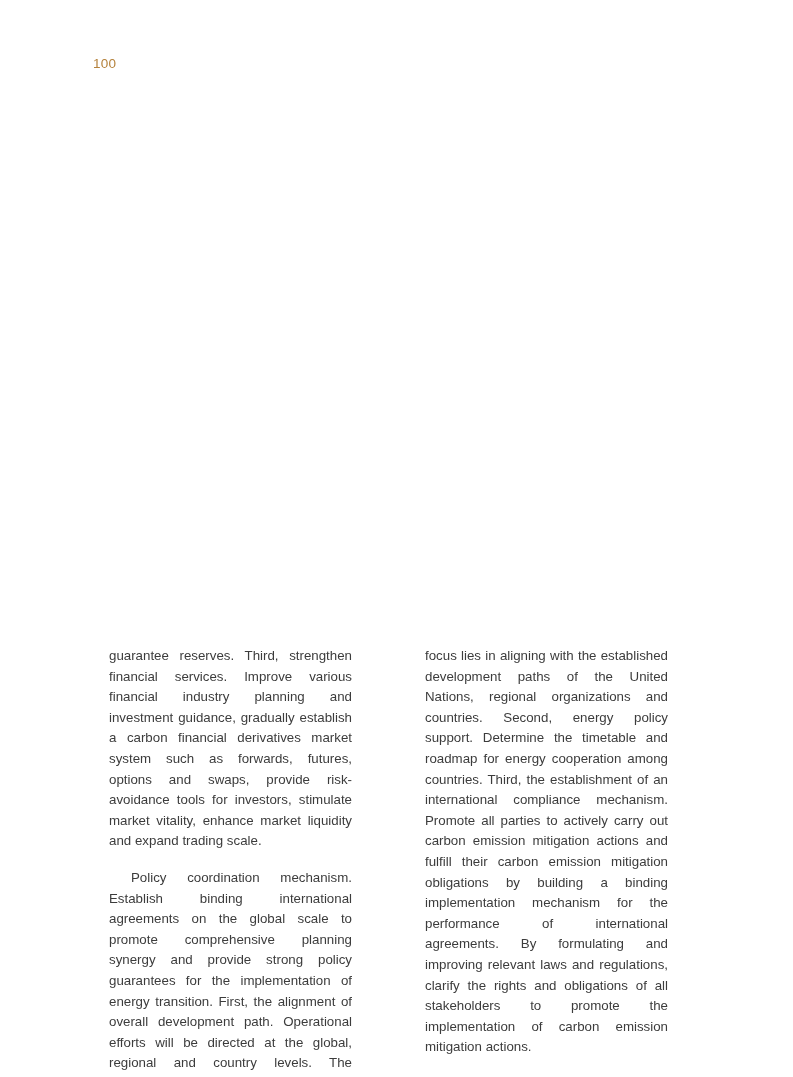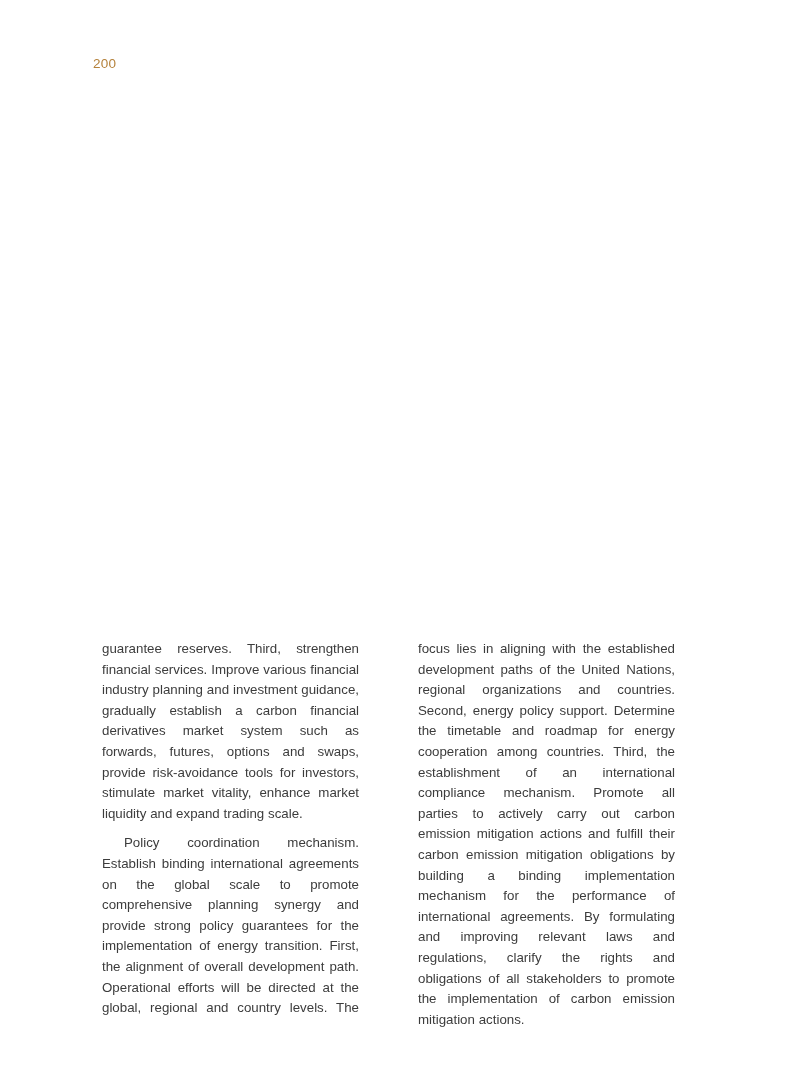--- a/index.html
+++ b/index.html
@@ -34,31 +34,31 @@
     }
     .column {
       width: 275px;
       font-size: 13.3px;
       line-height: 20.6px;
       color: #3c3c3c;
       text-align: justify;
       word-spacing: 0.1px;
     }
     .column.left { margin-right: 41px; }
-    .column p { margin: 9px; }
+    .column p { margin: 16px; }
     .para-indent { text-indent: 22px; }
     .justify-last { text-align-last: justify; }
     .run-in { font-weight: normal; }
   </style>
 </head>
 <body>
 
 <div class="page">
 
-  <div class="page-number">200</div>
+  <div class="page-number">100</div>
 
   <div class="columns">
 
     <div class="column left">
       <p>guarantee reserves. Third, strengthen financial services. Improve various financial industry planning and investment guidance, gradually establish a carbon financial derivatives market system such as forwards, futures, options and swaps, provide risk-avoidance tools for investors, stimulate market vitality, enhance market liquidity and expand trading scale.</p>
       <p class="para-indent justify-last"><span class="run-in">Policy coordination mechanism.</span><span> Establish binding international agreements on the global scale to promote comprehensive planning synergy and provide strong policy guarantees for the implementation of energy transition. First, the alignment of overall development path. Operational efforts will be directed at the global, regional and country levels. The</span></p>
     </div>
 
     <div class="column right">
       <p>focus lies in aligning with the established development paths of the United Nations, regional organizations and countries. Second, energy policy support. Determine the timetable and roadmap for energy cooperation among countries. Third, the establishment of an international compliance mechanism. Promote all parties to actively carry out carbon emission mitigation actions and fulfill their carbon emission mitigation obligations by building a binding implementation mechanism for the performance of international agreements. By formulating and improving relevant laws and regulations, clarify the rights and obligations of all stakeholders to promote the implementation of carbon emission mitigation actions.</p>

